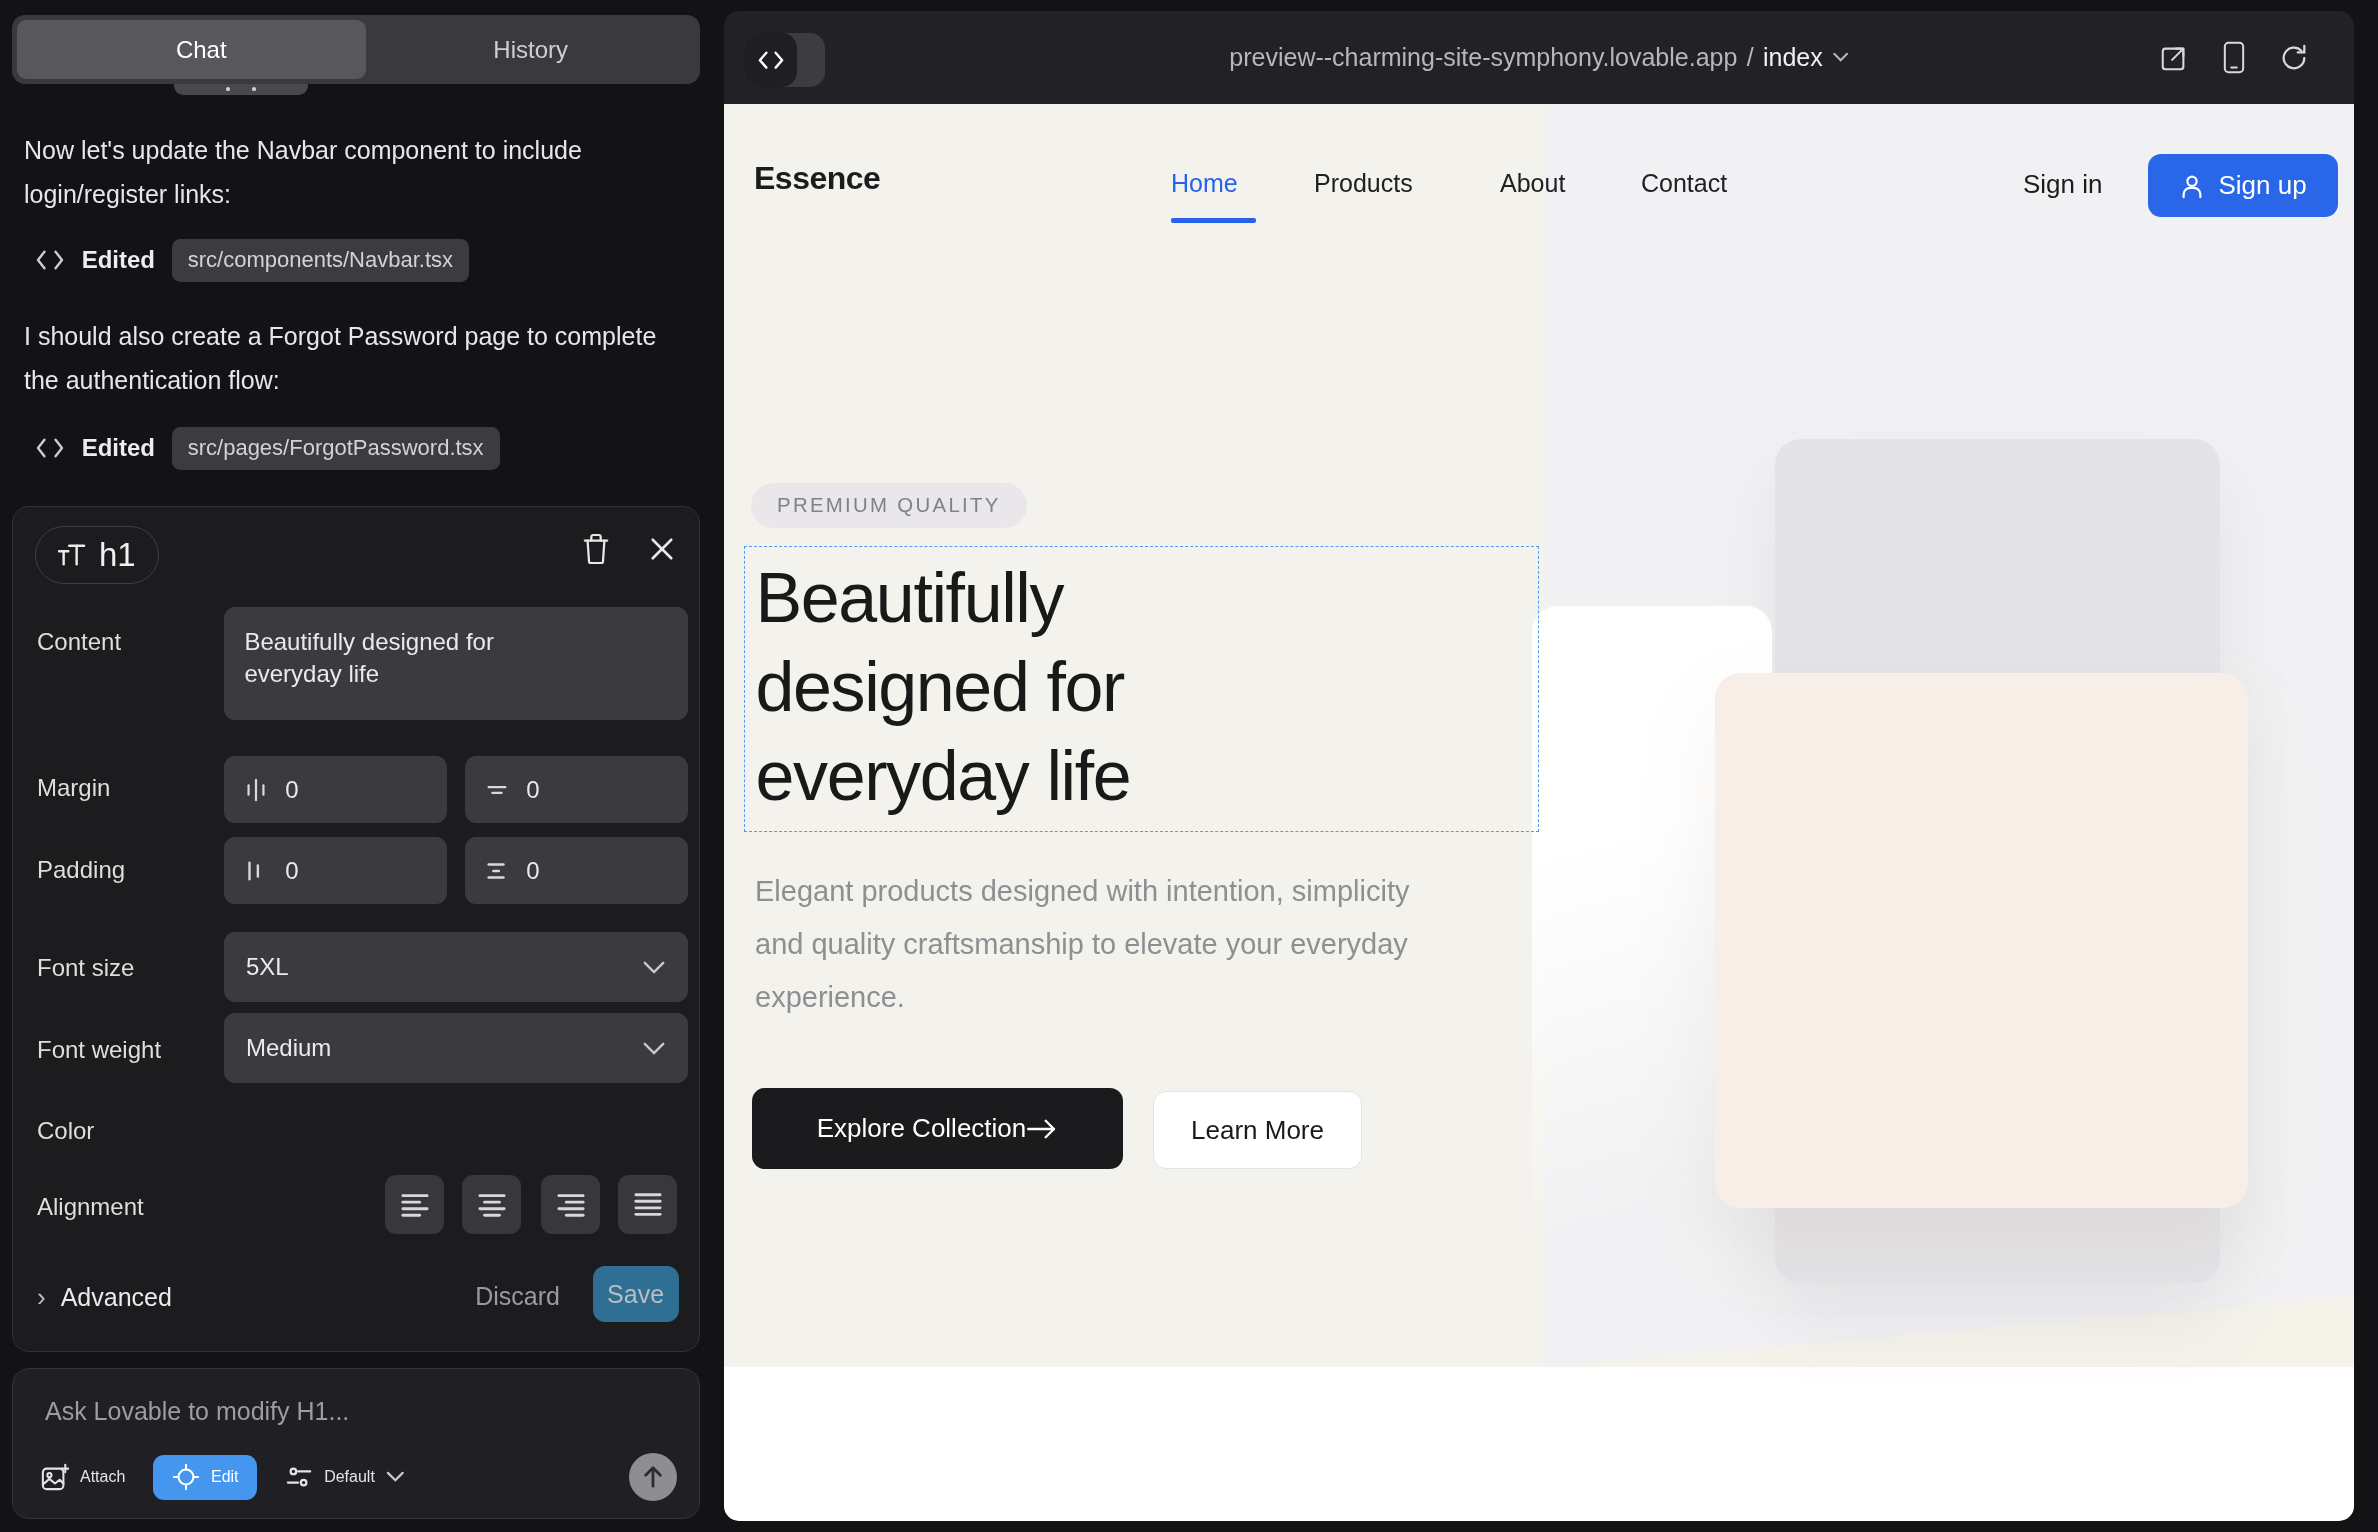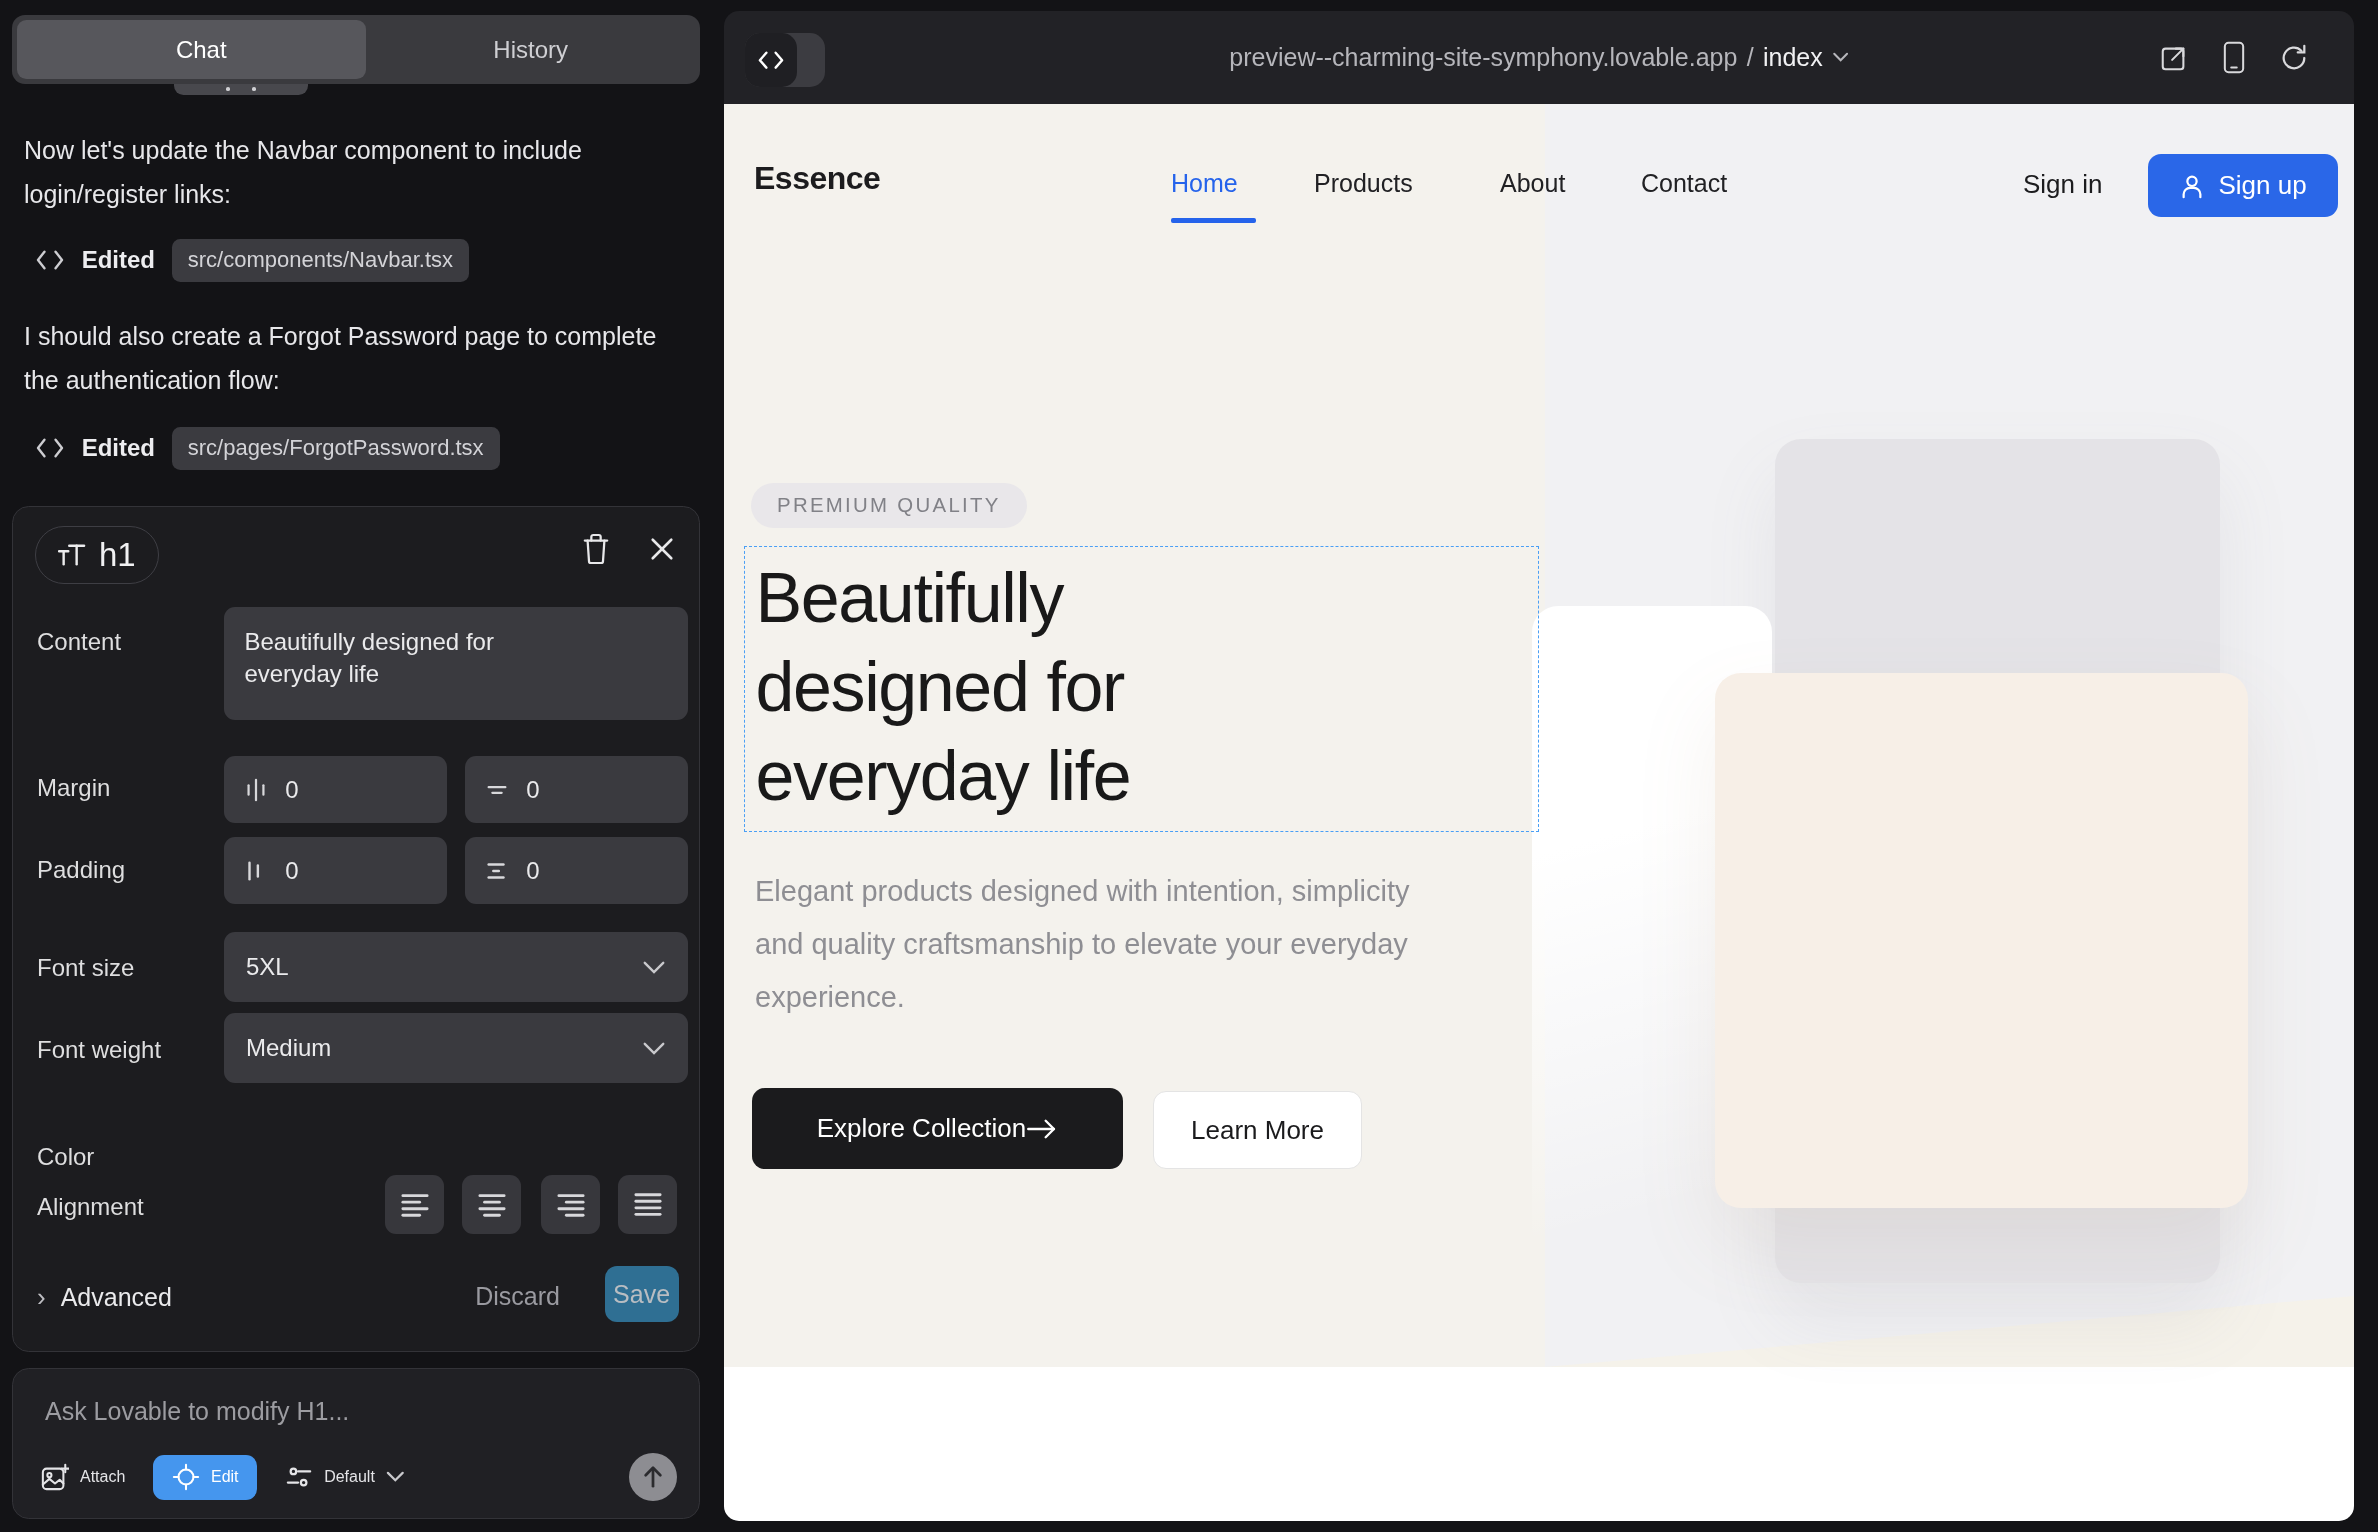--- a/index.html
+++ b/index.html
@@ -37,21 +37,21 @@
   .num-input { height:67px; width:223px; display:flex; align-items:center; gap:16.7px; padding:0 18.6px; }
   .select { left:211px; width:464px; height:70px; display:flex; align-items:center; padding:0 22px; }
   .select .spacer { flex:1; }
   .checker { width:33px; height:33px; border-radius:50%; margin-right:20.4px;
     background-image:linear-gradient(45deg,#c9c9c9 25%,transparent 25%,transparent 75%,#c9c9c9 75%),linear-gradient(45deg,#c9c9c9 25%,#ffffff 25%,#ffffff 75%,#c9c9c9 75%);
     background-size:13px 13px; background-position:0 0,6.5px 6.5px; background-color:#fff; }
   .align-btn { position:absolute; top:668px; width:59px; height:59px; background:#37373c; border-radius:11px; border:none; display:flex; align-items:center; justify-content:center; cursor:pointer; }
   .advanced { position:absolute; left:24px; top:775px; display:flex; align-items:center; gap:15px; font-size:25px; color:#eaeaec; cursor:pointer; }
   .adv-chev { font-size:26px; color:#bdbdc2; }
   .discard-btn { position:absolute; right:139px; top:775px; font-size:25px; color:#9a9aa0; background:none; border:none; cursor:pointer; font-family:"Liberation Sans",sans-serif; }
-  .save-btn { position:absolute; right:20.4px; top:759px; width:74px; height:56px; background:#2f6f93; border:none; border-radius:12px; font-size:25px; color:#b9bdc2; cursor:pointer; font-family:"Liberation Sans",sans-serif; }
+  .save-btn { position:absolute; right:20.4px; top:759px; width:86px; height:56px; background:#2f6f93; border:none; border-radius:12px; font-size:25px; color:#b9bdc2; cursor:pointer; font-family:"Liberation Sans",sans-serif; }
 
   
   .prompt-box { position:absolute; left:12px; top:1368px; width:688px; height:151px; background:#202024; border:0.9px solid #333338; border-radius:16.7px; }
   .prompt-input { position:absolute; left:32px; top:28px; width:612px; background:transparent; border:none; outline:none; font-size:25px; color:#e7e7ea; font-family:"Liberation Sans",sans-serif; }
   .prompt-input::placeholder { color:#9c9ca1; }
   .prompt-row { position:absolute; left:28px; right:22px; bottom:16.7px; display:flex; align-items:center; gap:28px; }
   .tool-btn { display:flex; align-items:center; gap:11px; background:none; border:none; color:#e4e4e7; font-size:16px; cursor:pointer; font-family:"Liberation Sans",sans-serif; }
   .edit-pill { background:#4596ee; border-radius:11px; padding:8.3px 18.6px; color:#ffffff; }
   .send-btn { margin-left:auto; width:48px; height:48px; border-radius:50%; background:#8d8d92; border:none; display:flex; align-items:center; justify-content:center; cursor:pointer; }
 
@@ -208,21 +208,21 @@
 
     <div class="f-label" style="top:529px;">Font weight</div>
     <div class="ctrl select" style="top:506px;">
       <span>Medium</span>
         <span class="spacer"></span>
       <svg width="24" height="15" viewBox="0 0 26 16" fill="none" stroke="#c9c9cd" stroke-width="2.6" stroke-linecap="round">
           <polyline points="3,3 13,13 23,3"></polyline>
         </svg>
     </div>
 
-    <div class="f-label" style="top:610px;margin-top:26px;">Color</div>
+    <div class="f-label" style="top:610px;">Color</div>
 
     <div class="f-label" style="top:686px;">Alignment</div>
     <button class="align-btn" style="left:372px;">
       <svg width="32" height="28" viewBox="0 0 34 30" stroke="#d8d8db" stroke-width="3" stroke-linecap="round">
           <line x1="4" y1="5" x2="30" y2="5"></line>
           <line x1="4" y1="12" x2="22" y2="12"></line>
           <line x1="4" y1="19" x2="30" y2="19"></line>
           <line x1="4" y1="26" x2="22" y2="26"></line>
         </svg>
     </button>

